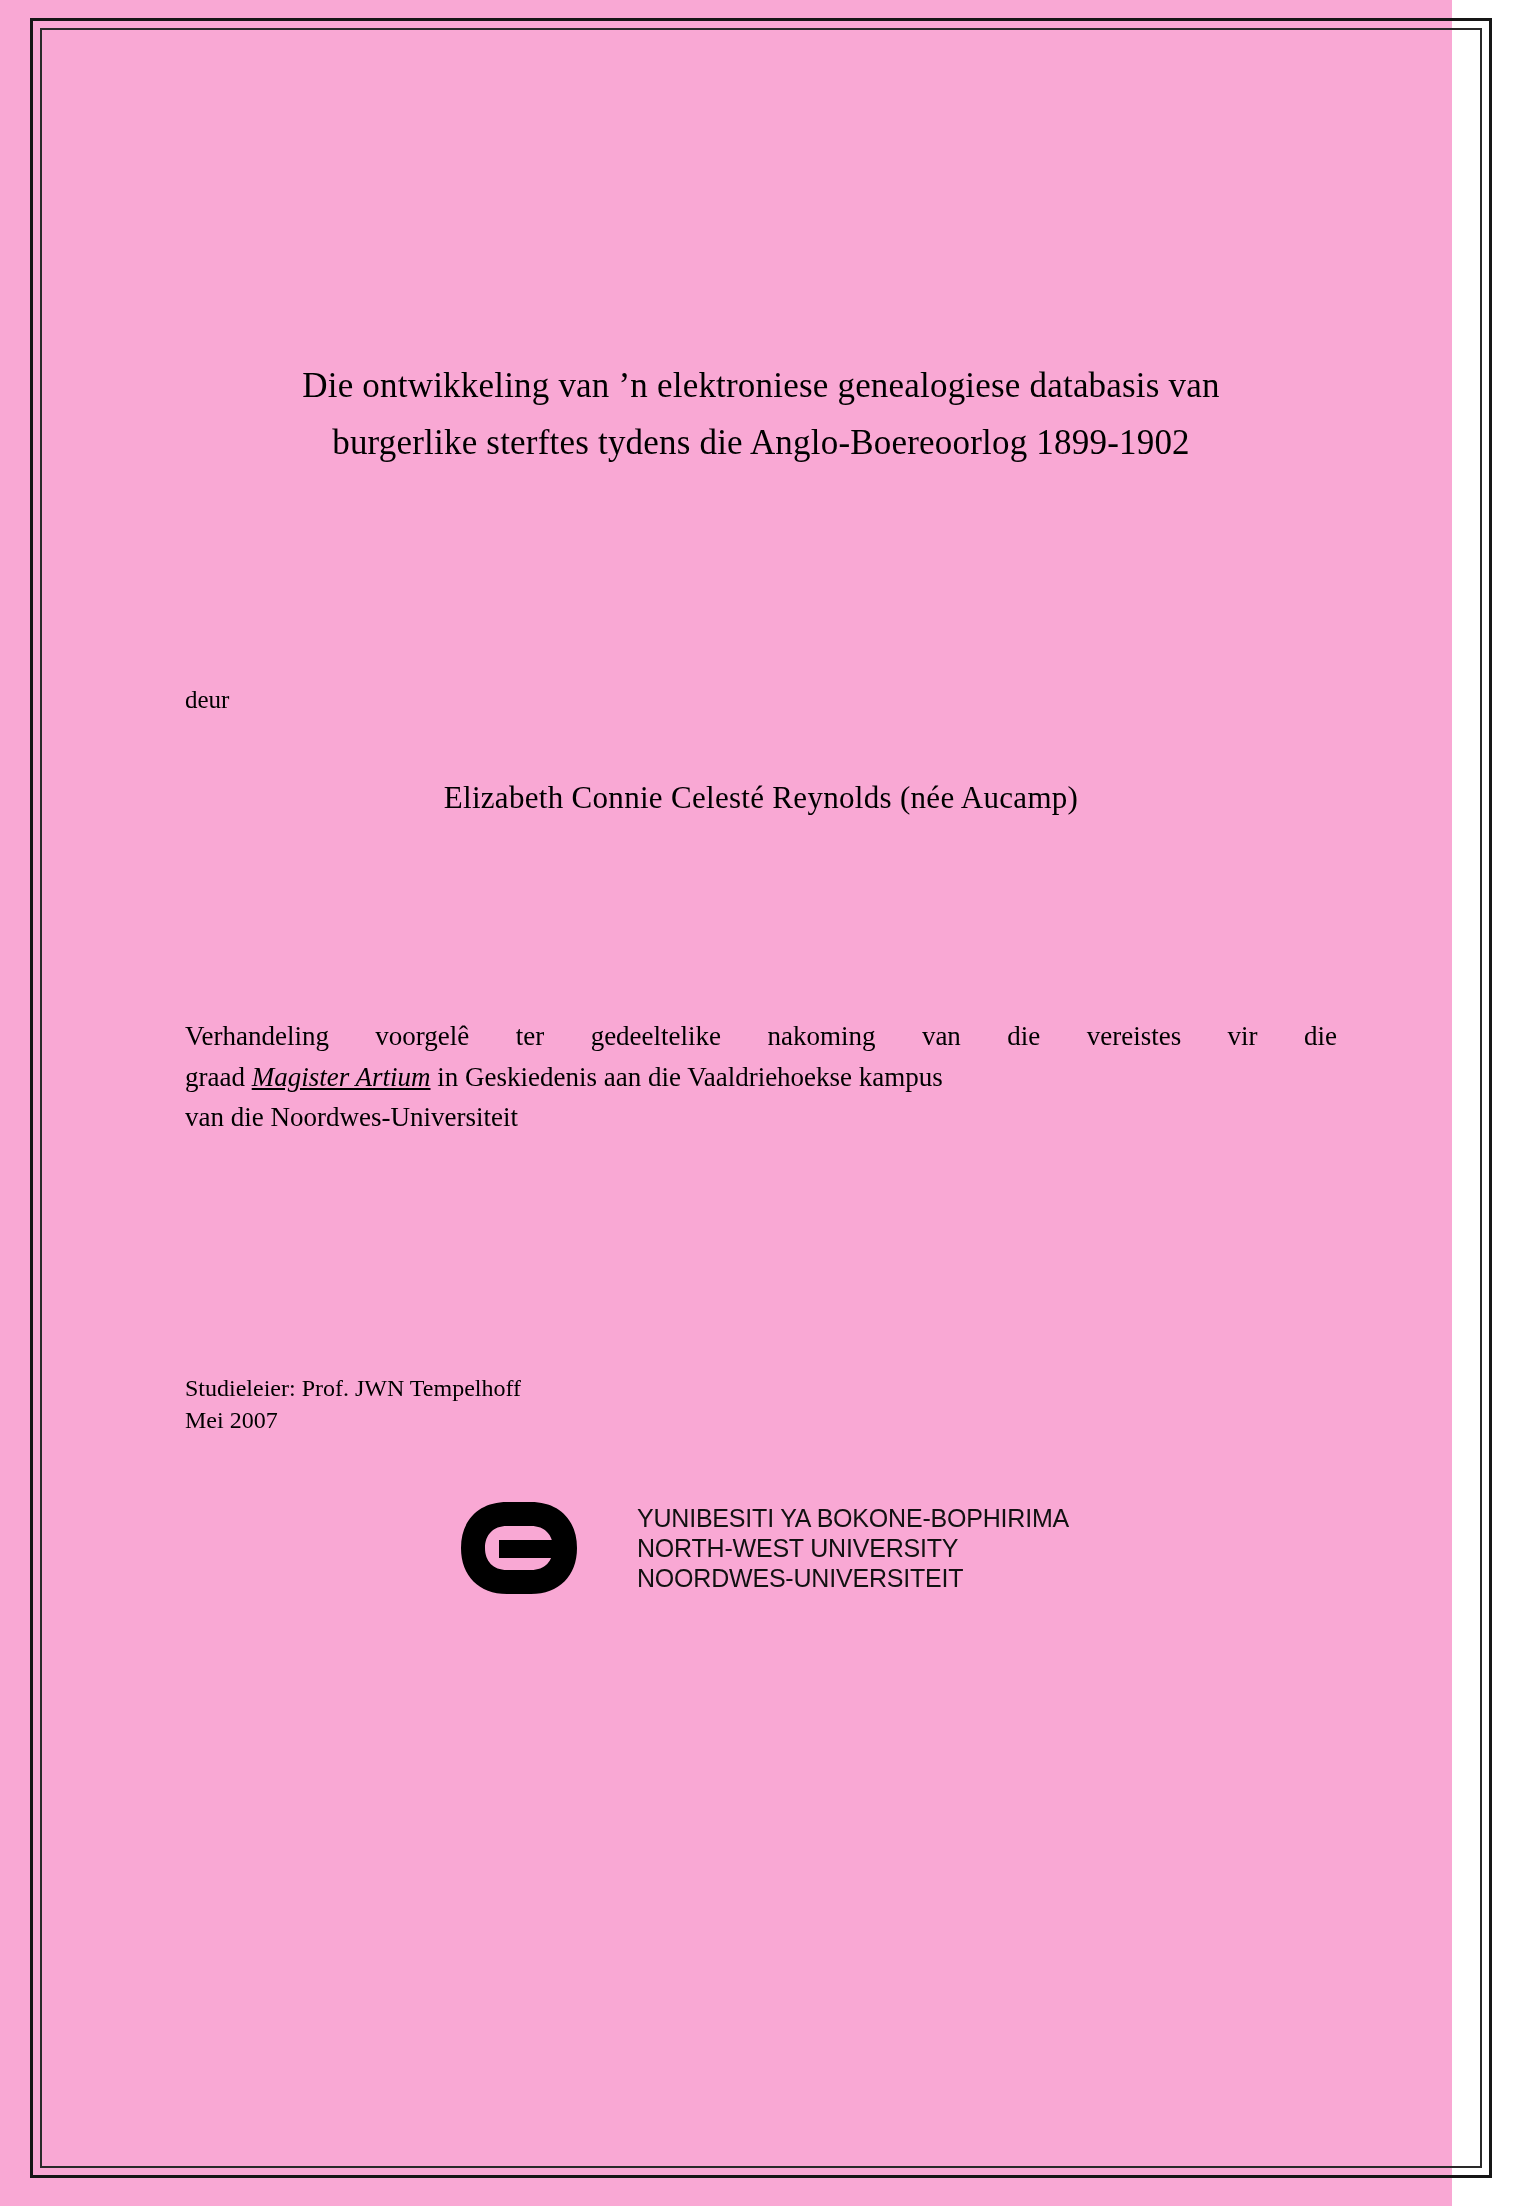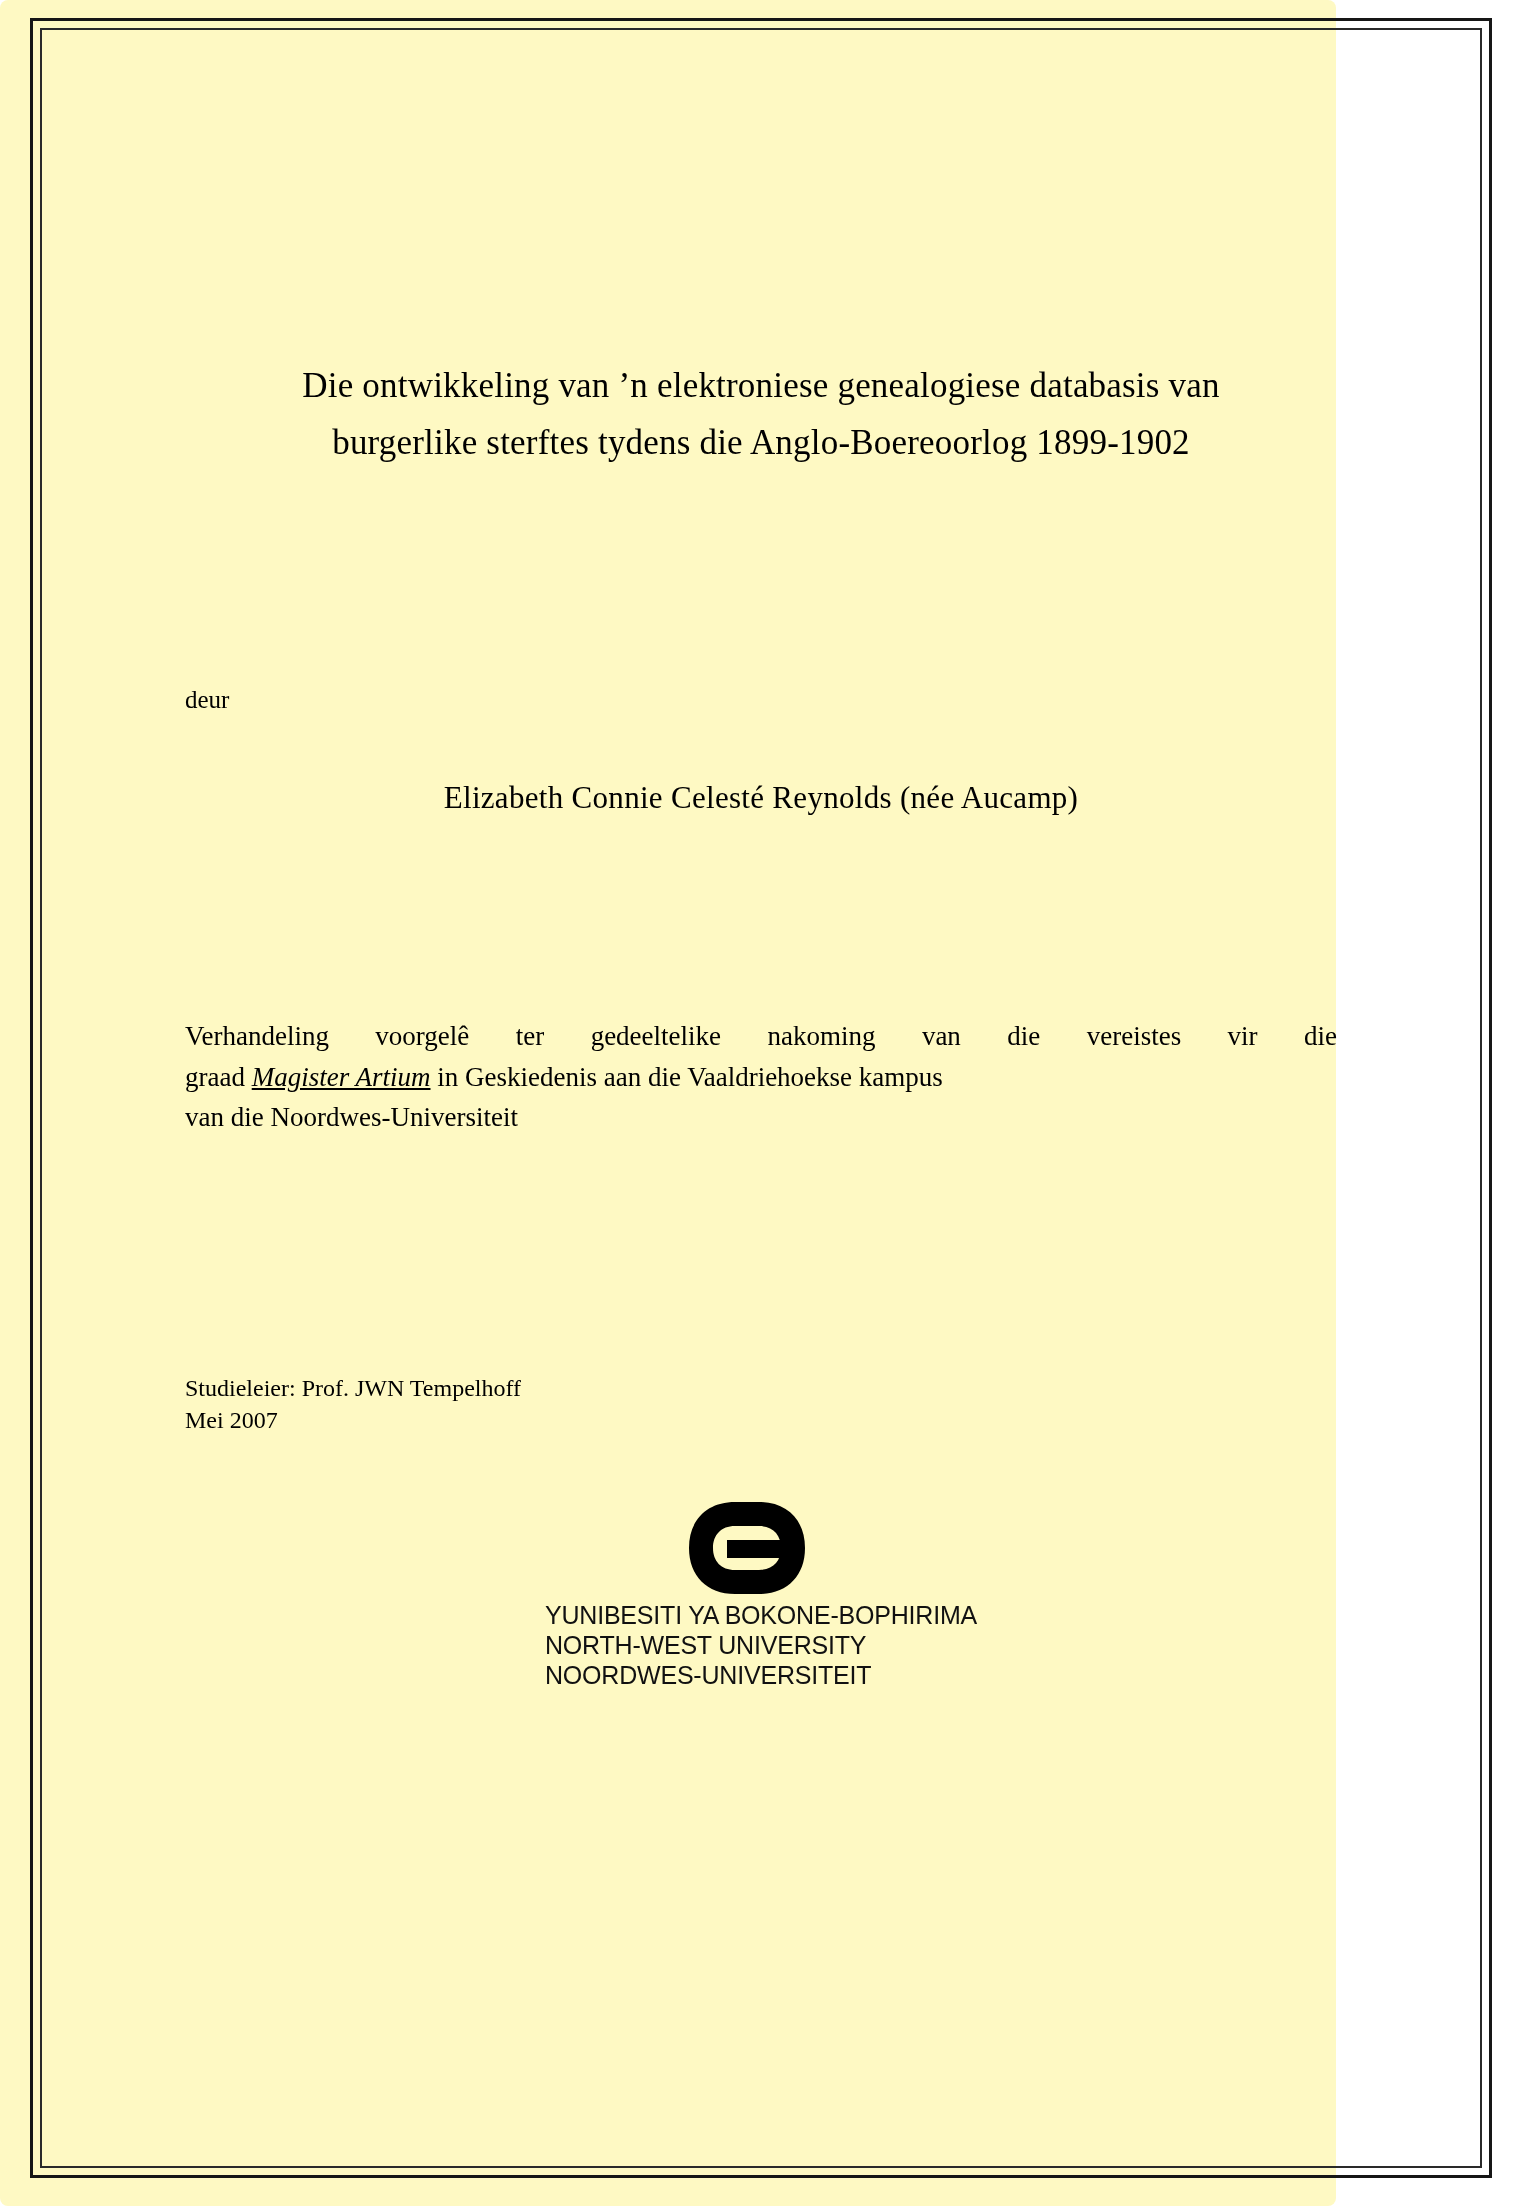--- a/index.html
+++ b/index.html
@@ -14,24 +14,23 @@
     color: #000000;
     position: relative;
     overflow: hidden;
   }
 
   
   .page-scan {
     position: absolute;
     left: 0;
     top: 0;
-    width: 1336px;
+    width: 1452px;
     height: 2206px;
-    background: #fef9c3;
-    border-radius: 8px;
+    background: #f9a8d4;
   }
 
   
   .page-border-outer {
     position: absolute;
     left: 30px;
     top: 18px;
     width: 1462px;
     height: 2160px;
     border: 3px solid #161616;
@@ -103,22 +102,21 @@
     margin-top: 235px;
     font-size: 24px;
     line-height: 1.32;
   }
 
   .logo-row {
     margin-top: 60px;
     display: flex;
     align-items: center;
     justify-content: center;
-    gap: 0;
-    flex-direction: column;
+    gap: 24px;
   }
   .logo-mark {
     width: 160px;
     height: 104px;
     position: relative;
     flex: none;
   }
   .logo-text {
     font-family: "Liberation Sans", sans-serif;
     font-size: 25px;

